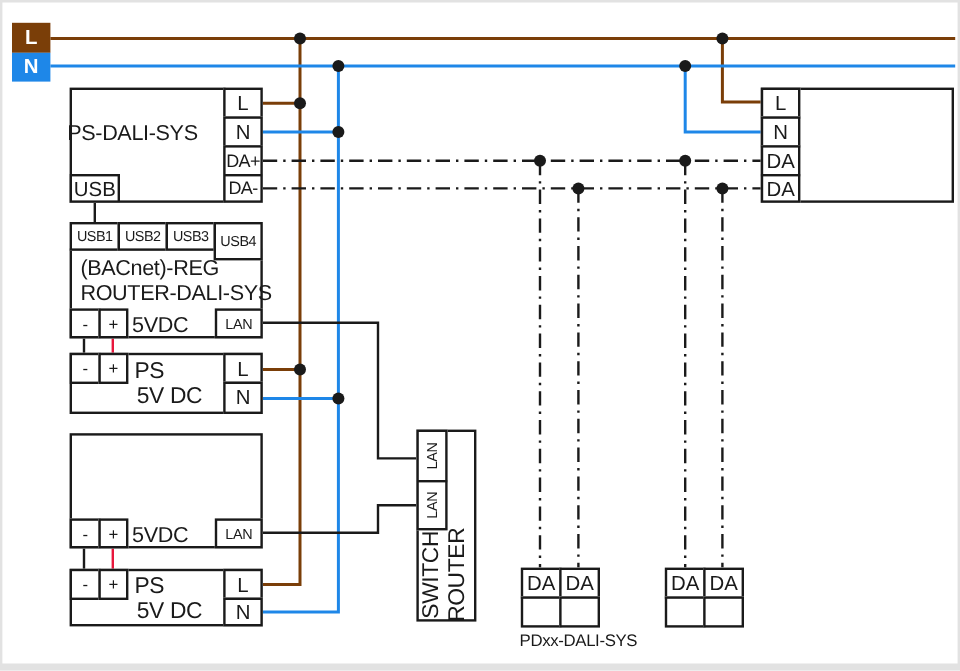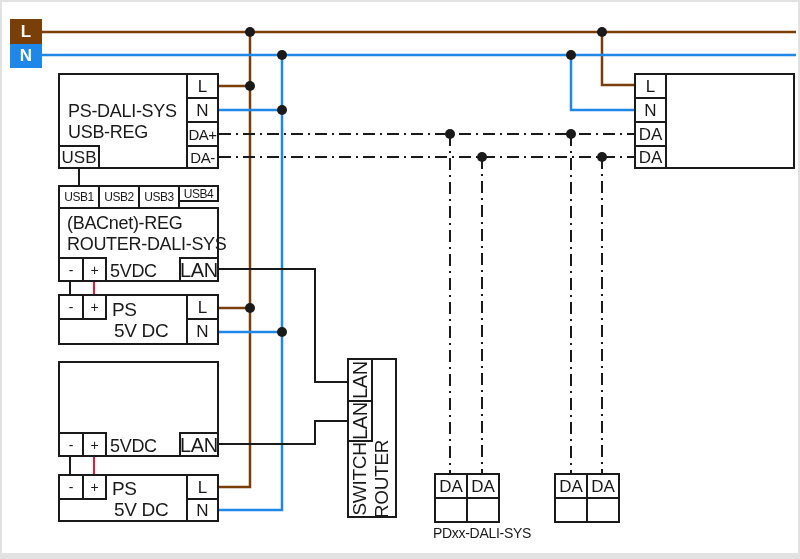--- a/index.html
+++ b/index.html
@@ -9,21 +9,21 @@
     font-family:"Liberation Sans",sans-serif;color:#1a1a1a;overflow:hidden;
   }
   .abs{position:absolute;box-sizing:border-box;}
   #wires{position:absolute;left:0;top:0;z-index:0;}
   .box{position:absolute;box-sizing:border-box;border:2px solid #1a1a1a;background:#fff;z-index:2;}
   .cell{position:absolute;box-sizing:border-box;border:2px solid #1a1a1a;background:#fff;z-index:3;
         display:flex;align-items:center;justify-content:center;font-size:17px;line-height:1;}
   .cell.small{font-size:14px;}
   .cell.da{font-size:15px;letter-spacing:-0.5px;}
   .cell.usbp{font-size:12px;letter-spacing:-0.4px;}
-  .cell.lan{font-size:20px;letter-spacing:-0.3px;}
+  .cell.lan{font-size:12px;letter-spacing:-0.3px;}
   .title{position:absolute;z-index:4;font-size:18px;line-height:21px;letter-spacing:-0.3px;white-space:nowrap;}
   .badge{position:absolute;z-index:4;display:flex;align-items:center;justify-content:center;
          color:#fff;font-weight:bold;font-size:17px;}
   .rot{transform:rotate(-90deg);white-space:nowrap;}
   .blabel{position:absolute;z-index:4;font-size:14px;letter-spacing:-0.3px;white-space:nowrap;}
 </style>
 </head>
 <body>
 
 <div id="stage">
@@ -77,23 +77,22 @@
   </svg>
 
   <div class="badge" style="left:8px;top:17px;width:32px;height:25px;background:var(--phase-brown);">
       <span>L</span>
     </div>
   <div class="badge" style="left:8px;top:42px;width:32px;height:24px;background:var(--neutral-blue);">
       <span>N</span>
     </div>
 
   <div class="box" style="left:56px;top:71px;width:130px;height:96px;"></div>
-  <div class="title" style="left:66px;top:99px;">
+  <div class="title" style="left:54px;top:99px;">
     <div>PS-DALI-SYS</div>
-    <div>USB-REG</div>
   </div>
   <div class="cell" style="left:56px;top:143px;width:42px;height:24px;">
       <span>USB</span>
     </div>
   <div class="cell" style="left:184px;top:71px;width:33px;height:26px;">
       <span>L</span>
     </div>
   <div class="cell" style="left:184px;top:95px;width:33px;height:26px;">
       <span>N</span>
     </div>
@@ -106,21 +105,21 @@
 
   <div class="cell usbp" style="left:56px;top:183px;width:42px;height:24px;">
       <span>USB1</span>
     </div>
   <div class="cell usbp" style="left:96px;top:183px;width:42px;height:24px;">
       <span>USB2</span>
     </div>
   <div class="cell usbp" style="left:136px;top:183px;width:42px;height:24px;">
       <span>USB3</span>
     </div>
-  <div class="cell usbp" style="left:176px;top:183px;width:41px;height:17px;">
+  <div class="cell usbp" style="left:176px;top:183px;width:41px;height:32px;">
       <span>USB4</span>
     </div>
 
   <div class="box" style="left:56px;top:205px;width:161px;height:75px;"></div>
   <div class="title" style="left:65px;top:211px;">
     <div>(BACnet)-REG</div>
     <div>ROUTER-DALI-SYS</div>
   </div>
   <div class="cell small" style="left:56px;top:255px;width:26px;height:25px;">
       <span>-</span>

